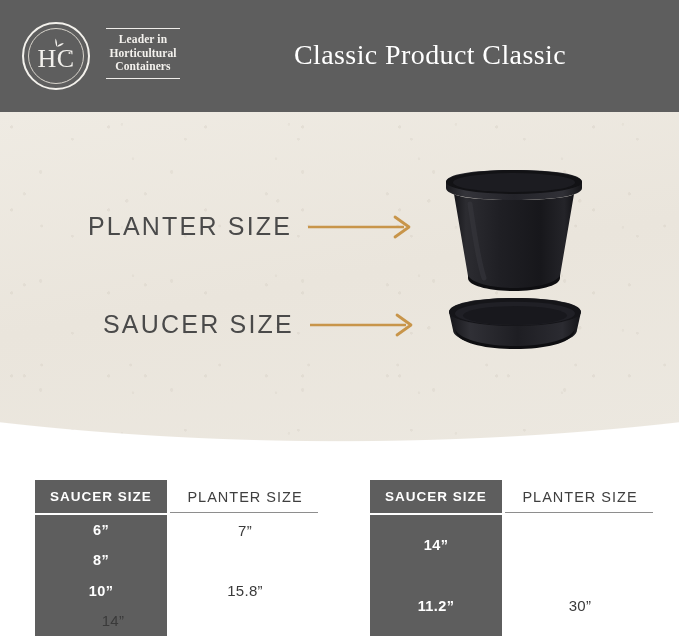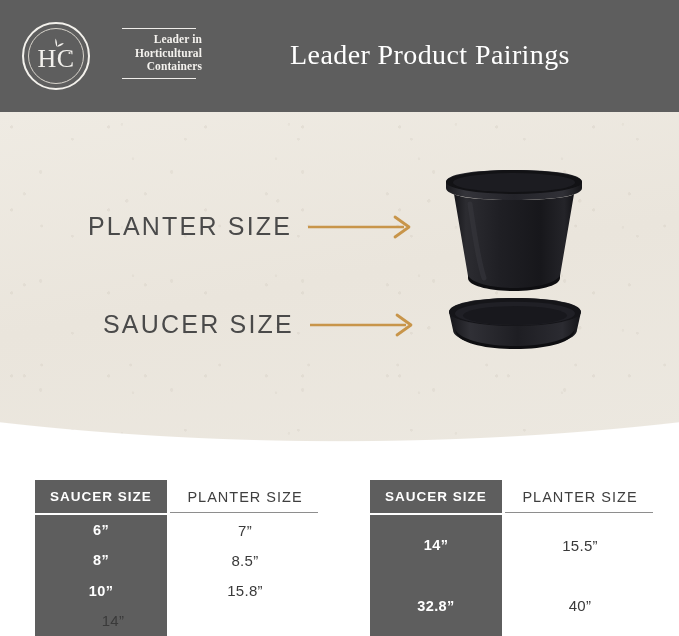--- a/index.html
+++ b/index.html
@@ -47,23 +47,23 @@
     border: 1px solid #d8d4cc;
     box-sizing: border-box;
   }
   .logo-mark {
     position: absolute;
     left: 0; top: 0;
     width: 68px; height: 68px;
   }
   .logo-tagline {
     position: absolute;
-    left: 94px; top: 6px;
+    left: 78px; top: 6px;
     width: 86px;
-    text-align: right;
+    text-align: center;
     color: #f4f2ee;
     font-family: "Liberation Serif", serif;
     font-size: 11.5px;
     line-height: 13.5px;
     font-weight: 700;
     letter-spacing: 0.1px;
   }
   .tagline-rule {
     width: 74px;
     height: 1px;
@@ -247,21 +247,21 @@
       </svg>
       <div class="logo-tagline">
         <div class="tagline-rule top"></div>
         <div>Leader in</div>
         <div>Horticultural</div>
         <div>Containers</div>
         <div class="tagline-rule bot"></div>
       </div>
     </div>
 
-    <div class="header-title">Leader Product Pairings</div>
+    <div class="header-title">Classic Product Classic</div>
   </div>
 
   <div class="beige-panel">
     <div class="beige-fill"></div>
   </div>
 
   <div class="callout" id="callout-planter">
     <span class="callout-label">PLANTER SIZE</span>
     <svg class="callout-arrow" width="106" height="24" viewBox="0 0 106 24">
       <line x1="0" y1="12" x2="96" y2="12" stroke="#c8954a" stroke-width="2.6"></line>
@@ -342,21 +342,20 @@
     </div>
     <div class="tbl-body">
       <div class="tbl-col-saucer"></div>
       <div class="tbl-rows">
         <div class="tbl-row">
           <span class="cell-saucer">6”</span>
           <span class="cell-planter">7”</span>
         </div>
         <div class="tbl-row">
           <span class="cell-saucer">8”</span>
-          <span class="cell-planter">8.5”</span>
         </div>
         <div class="tbl-row">
           <span class="cell-saucer">10”</span>
           <span class="cell-planter">15.8”</span>
         </div>
         <div class="tbl-row">
           <span class="cell-planter">14”</span>
         </div>
       </div>
     </div>
@@ -365,23 +364,22 @@
   <div class="size-table" id="table-right">
     <div class="tbl-head">
       <div class="th-saucer">SAUCER SIZE</div>
       <div class="th-planter">PLANTER SIZE</div>
     </div>
     <div class="tbl-body">
       <div class="tbl-col-saucer"></div>
       <div class="tbl-rows">
         <div class="tbl-row">
           <span class="cell-saucer">14”</span>
-          <span class="cell-planter">15.5”</span>
-        </div>
-        <div class="tbl-row">
-          <span class="cell-saucer">32.8”</span>
-          <span class="cell-planter">40”</span>
+        </div>
+        <div class="tbl-row">
+          <span class="cell-saucer">11.2”</span>
+          <span class="cell-planter">30”</span>
         </div>
       </div>
     </div>
   </div>
 
 </div>
 
 </body></html>

